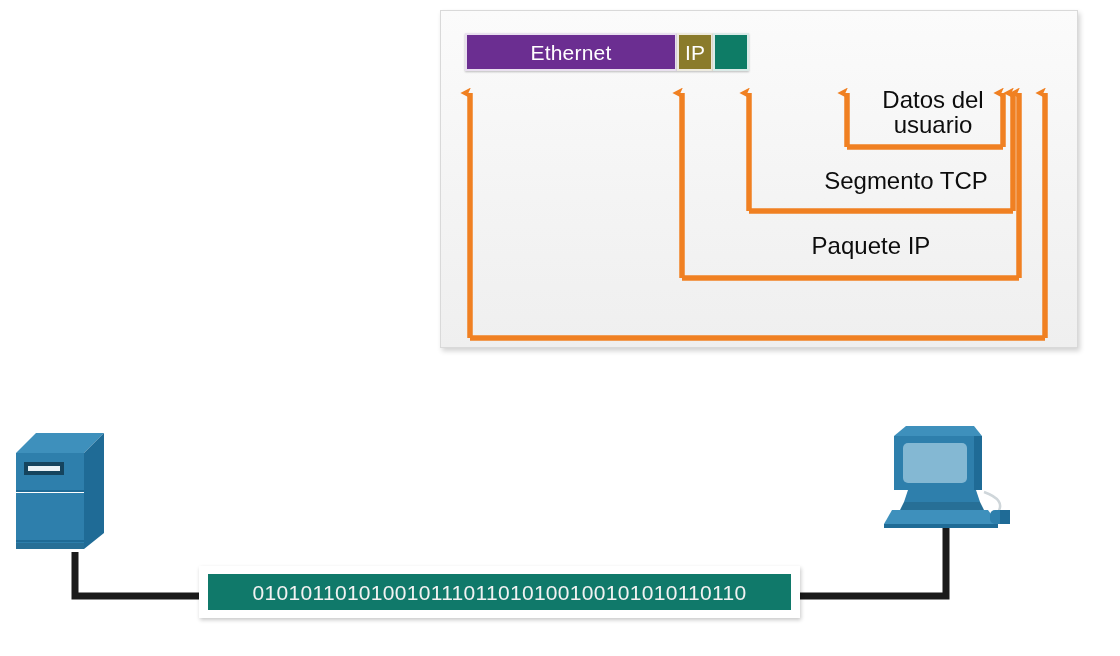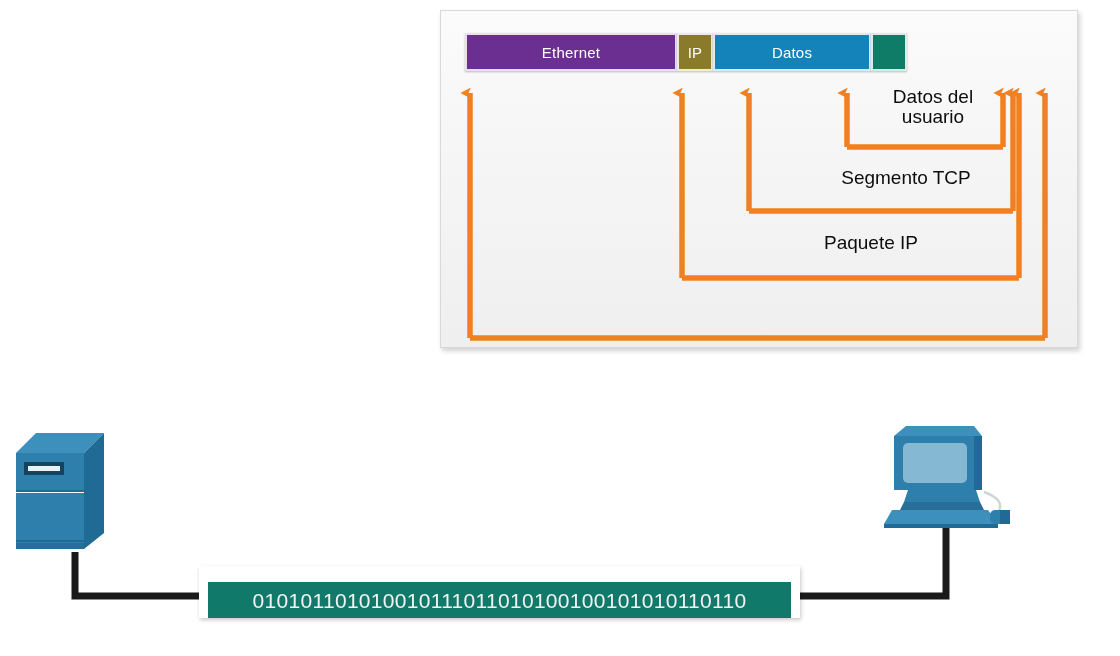--- a/index.html
+++ b/index.html
@@ -35,21 +35,21 @@
     top: 22px;
     height: 38px;
     display: flex;
     align-items: stretch;
   }
   .pdu-block {
     display: flex;
     align-items: center;
     justify-content: center;
     color: #ffffff;
-    font-size: 15px;
+    font-size: 21px;
     line-height: 1;
     box-sizing: border-box;
     border: 2px solid rgba(255,255,255,0.85);
     box-shadow: 0 1px 2px rgba(0,0,0,0.25);
     letter-spacing: 0.2px;
     white-space: nowrap;
   }
   .pdu-ethernet { width: 212px; background: #6B2E91; }
   .pdu-ip       { width:  36px; background: #8A7B2B; }
   .pdu-tcp      { width:  98px; background: #5E5E5E; }
@@ -63,21 +63,21 @@
     top: 0;
     width: 638px;
     height: 338px;
     pointer-events: none;
   }
 
   
   .bracket-label {
     position: absolute;
     color: #0d0d0d;
-    font-size: 19px;
+    font-size: 24px;
     line-height: 1.05;
     text-align: center;
     white-space: pre;
   }
   #label-datos-usuario { left: 412px; top: 76px;  width: 160px; }
   #label-segmento-tcp  { left: 330px; top: 157px; width: 270px; }
   #label-paquete-ip    { left: 250px; top: 222px; width: 360px; }
   #label-trama         { left:  50px; top: 284px; width: 540px; }
 
   
@@ -112,21 +112,21 @@
   #bitstream-frame {
     position: absolute;
     left: 199px;
     top: 566px;
     width: 601px;
     height: 52px;
     background: #ffffff;
     box-shadow: 1px 2px 4px rgba(0,0,0,0.22);
     box-sizing: border-box;
     display: flex;
-    align-items: flex-end;
+    align-items: center;
     justify-content: center;
   }
   #bitstream-bar {
     width: 583px;
     height: 36px;
     background: #10796A;
     display: flex;
     align-items: center;
     justify-content: center;
   }
@@ -143,23 +143,20 @@
 
 <div id="encap-panel">
 
   <div id="pdu-strip">
     <div class="pdu-block pdu-ethernet">
       <span>Ethernet</span>
     </div>
     <div class="pdu-block pdu-ip">
       <span>IP</span>
     </div>
-    <div class="pdu-block pdu-datos">
-      <span>Datos</span>
-    </div>
     <div class="pdu-block pdu-trailer">
       <span></span>
     </div>
   </div>
 
   <svg id="bracket-svg" viewBox="0 0 638 338">
     <defs>
       <marker id="arrowUp" markerWidth="11" markerHeight="11" refX="5.5" refY="9.6" orient="auto-start-reverse" markerUnits="userSpaceOnUse">
         <path d="M5.5 0 L11 10.5 L5.5 8 L0 10.5 Z" fill="#F08022"></path>
       </marker>

